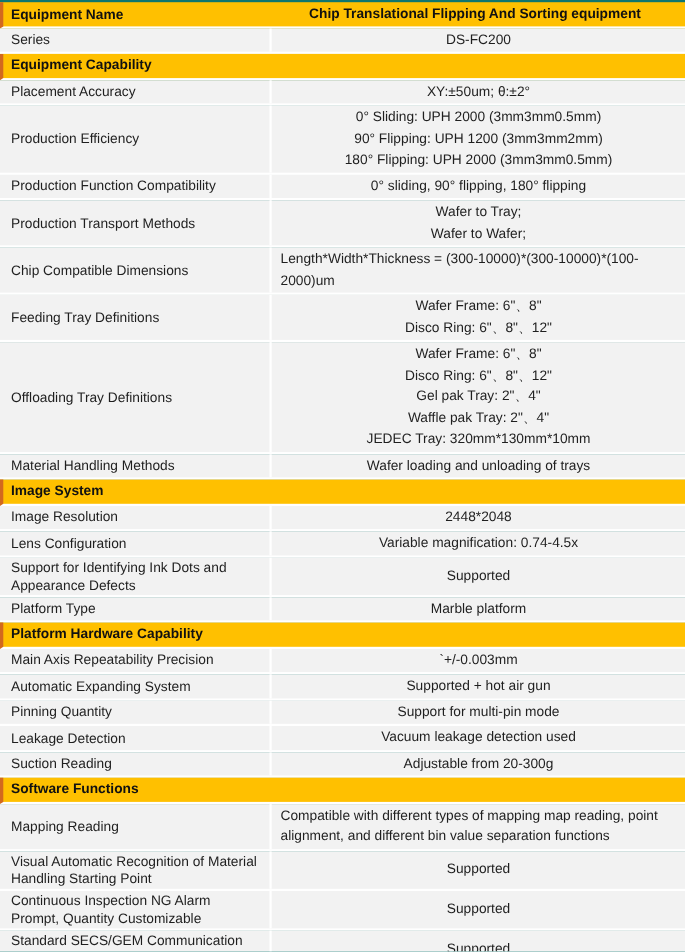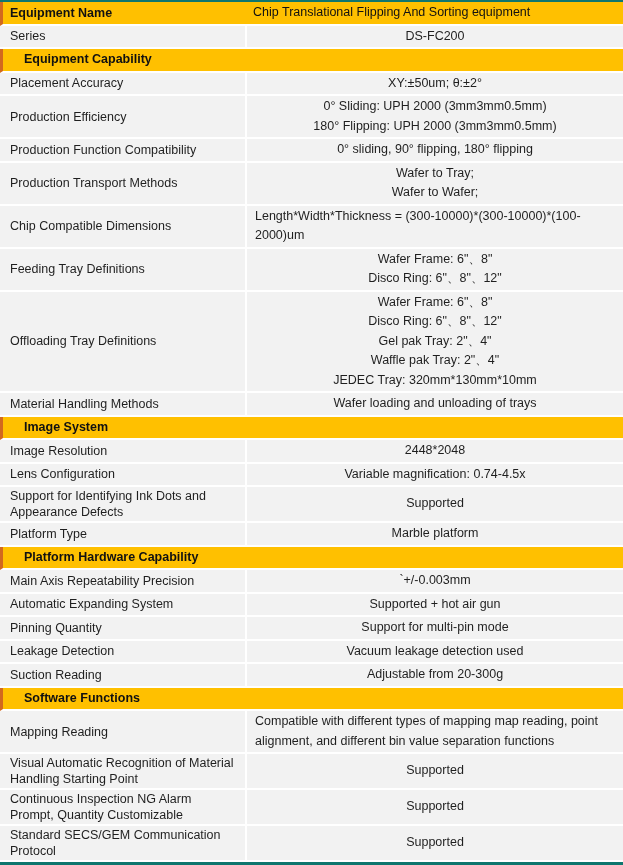--- a/index.html
+++ b/index.html
@@ -34,24 +34,24 @@
   .line{line-height:19.5px;}
   .section-row{
     background:var(--ybg);
     border-left:3px solid var(--accent);
   }
   .section-row .label-cell{
     flex:0 0 242px;width:242px;padding:1px 7px;
     font-weight:bold;color:var(--htext);
   }
   .section-row .value-cell{
-    font-weight:normal;color:var(--htext);line-height:19.5px;
+    font-weight:bold;color:var(--htext);line-height:19.5px;margin-left:28px;
   }
   .section-title{
-    width:100%;padding:1px 21px;display:flex;align-items:center;
+    width:100%;padding:1px 7px;display:flex;align-items:center;
     font-size:12.5px;font-weight:bold;color:var(--htext);line-height:19.5px;
   }
 </style>
 </head>
 <body>
 
 <div class="page">
   <div class="spec-table">
       <div class="row section-row">
         <div class="label-cell">Equipment Name</div>
@@ -69,20 +69,21 @@
       <div class="row data-row">
         <div class="label-cell">Placement Accuracy</div>
         <div class="value-cell">
           <div class="line">XY:±50um;  θ:±2°</div>
         </div>
       </div>
       <div class="row data-row">
         <div class="label-cell">Production Efficiency</div>
         <div class="value-cell">
           <div class="line">0° Sliding: UPH 2000 (3mm3mm0.5mm)</div>
+          <div class="line">90° Flipping: UPH 1200 (3mm3mm2mm)</div>
           <div class="line">180° Flipping: UPH 2000 (3mm3mm0.5mm)</div>
         </div>
       </div>
       <div class="row data-row">
         <div class="label-cell">Production Function Compatibility</div>
         <div class="value-cell">
           <div class="line">0° sliding, 90° flipping, 180° flipping</div>
         </div>
       </div>
       <div class="row data-row">

